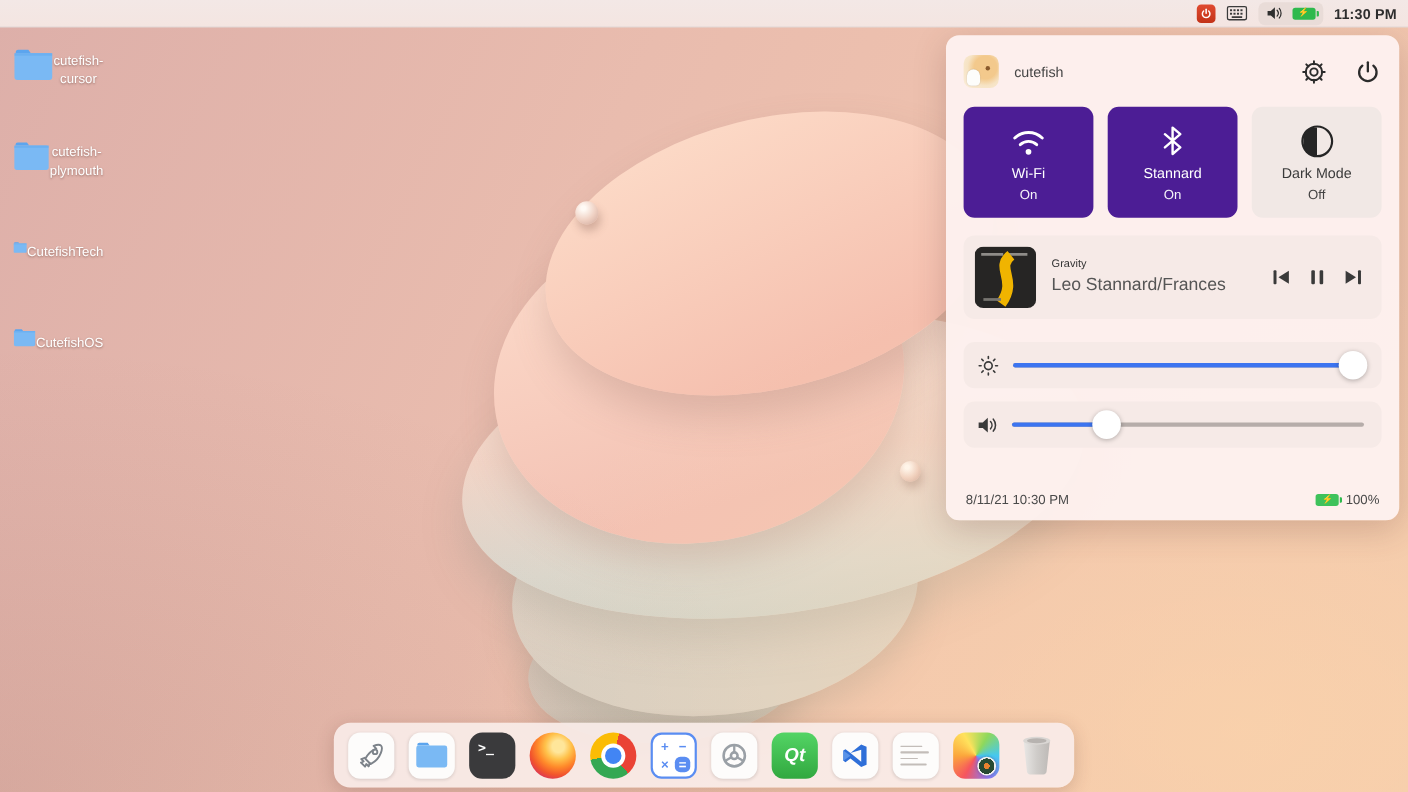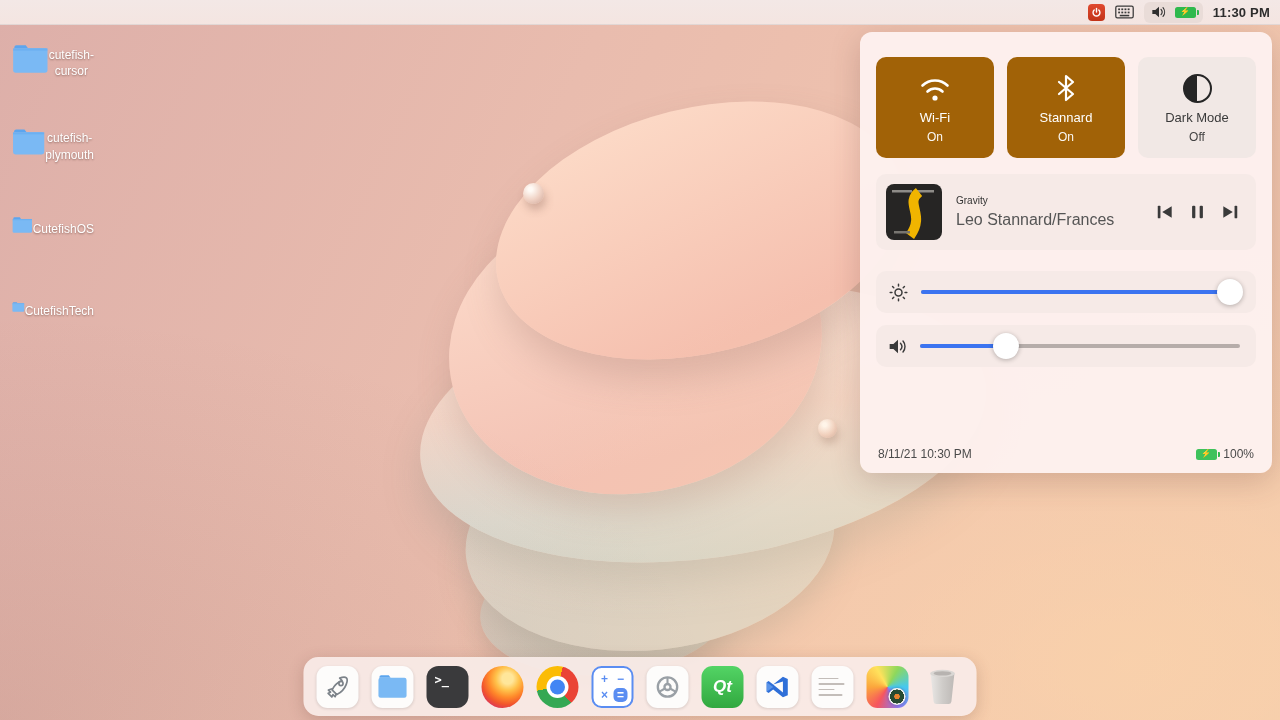--- a/index.html
+++ b/index.html
@@ -57,21 +57,21 @@
     background:#fdfdfb; border-radius:6px 6px 4px 4px; box-shadow:0 0 1px rgba(0,0,0,.25); }
   .avatar::after { content:""; position:absolute; right:8px; top:10px; width:4px; height:4px;
     border-radius:50%; background:#8a5a2c; }
   .user-name { margin-left:14px; font-size:13px; color:#464646; }
   .header-actions { margin-left:auto; display:flex; align-items:center; gap:24px; }
   .icon-btn { background:none; border:none; cursor:pointer; display:flex; align-items:center; justify-content:center; padding:0; }
 
   .tiles { display:grid; grid-template-columns:repeat(3,1fr); gap:13px; margin-top:12px; }
   .tile { height:101px; border-radius:10px; display:flex; flex-direction:column; align-items:center;
     justify-content:center; gap:5px; cursor:pointer; }
-  .tile.on { background:#a16207; color:#fff; }
+  .tile.on { background:#4c1d95; color:#fff; }
   .tile.off { background:#f1e8e5; color:#3a3a3a; }
   .tile-icon { height:34px; display:flex; align-items:center; justify-content:center; }
   .tile-label { font-size:13px; }
   .tile-status { font-size:12px; opacity:.95; }
   .halfmoon { width:29px; height:29px; border-radius:50%; border:2.5px solid #252525;
     background:linear-gradient(90deg,#252525 0 50%, transparent 50%); }
 
   .media-card { margin-top:16px; height:76px; background:#f6eae7; border-radius:10px;
     display:flex; align-items:center; padding:10px 16px 10px 10px; }
   .album { width:56px; height:56px; border-radius:8px; overflow:hidden; flex:none; }
@@ -207,38 +207,57 @@
           <div>plymouth</div>
       </div>
     </div>
     <div class="folder">
       <svg width="48" height="40" viewBox="0 0 48 40">
           <path d="M3 5a3 3 0 0 1 3-3h12l3 4H3z" fill="#5ca5ee"></path>
           <rect x="1.5" y="6" width="45" height="32" rx="3.5" fill="#7ab9f4"></rect>
           <rect x="1.5" y="6" width="45" height="3" fill="#6cb0f1"></rect>
         </svg>
       <div class="folder-label">
-        <div>CutefishOS</div>
+        <div>CutefishTech</div>
           <div></div>
       </div>
     </div>
     <div class="folder">
       <svg width="48" height="40" viewBox="0 0 48 40">
           <path d="M3 5a3 3 0 0 1 3-3h12l3 4H3z" fill="#5ca5ee"></path>
           <rect x="1.5" y="6" width="45" height="32" rx="3.5" fill="#7ab9f4"></rect>
           <rect x="1.5" y="6" width="45" height="3" fill="#6cb0f1"></rect>
         </svg>
       <div class="folder-label">
-        <div>CutefishTech</div>
+        <div>CutefishOS</div>
           <div></div>
       </div>
     </div>
   </div>
 
   <div class="panel">
+    <div class="panel-header">
+      <div class="avatar"></div>
+      <span class="user-name">cutefish</span>
+      <div class="header-actions">
+        <button class="icon-btn">
+          <svg width="25" height="25" viewBox="0 0 24 24" fill="none" stroke="#2b2b2b" stroke-width="1.7">
+              <circle cx="12" cy="12" r="3.2"></circle>
+              <path d="M12 2.6v2.6M12 18.8v2.6M2.6 12h2.6M18.8 12h2.6M5.3 5.3l1.9 1.9M16.8 16.8l1.9 1.9M18.7 5.3l-1.9 1.9M7.2 16.8l-1.9 1.9" stroke-linecap="round"></path>
+              <circle cx="12" cy="12" r="7.2"></circle>
+            </svg>
+        </button>
+        <button class="icon-btn">
+          <svg width="25" height="25" viewBox="0 0 24 24" fill="none" stroke="#2b2b2b" stroke-width="2">
+              <path d="M12 3.5v8" stroke-linecap="round"></path>
+              <path d="M7.2 6.4a7.6 7.6 0 1 0 9.6 0" stroke-linecap="round"></path>
+            </svg>
+        </button>
+      </div>
+    </div>
 
     <div class="tiles">
       <div class="tile on">
         <span class="tile-icon">
           <svg width="36" height="28" viewBox="0 0 36 28">
               <circle cx="18" cy="24" r="2.6" fill="#fff"></circle>
               <path d="M10.5 17.5a11 11 0 0 1 15 0" stroke="#fff" stroke-width="2.6" fill="none" stroke-linecap="round"></path>
               <path d="M5.5 11.5a18 18 0 0 1 25 0" stroke="#fff" stroke-width="2.6" fill="none" stroke-linecap="round"></path>
             </svg>
         </span>

